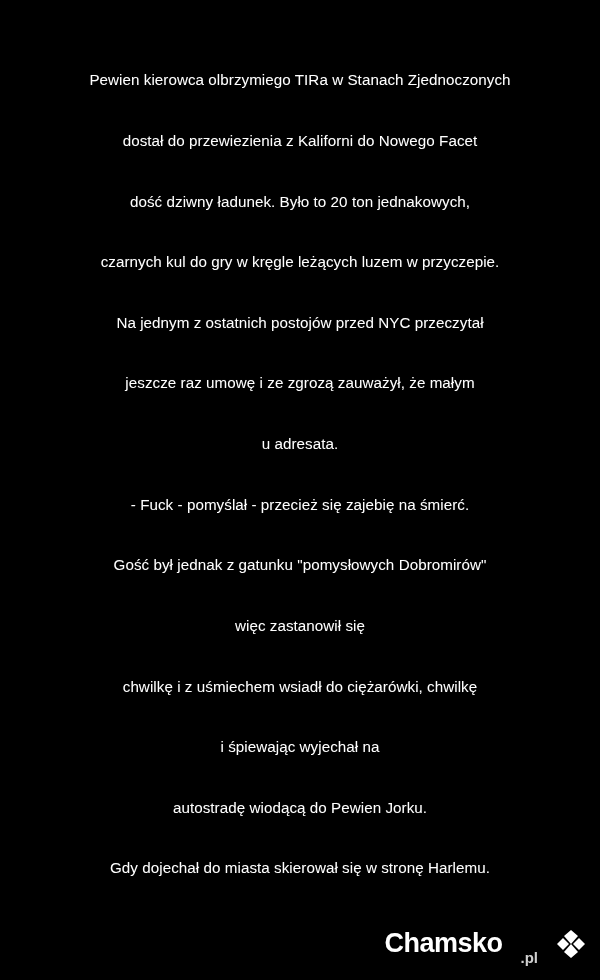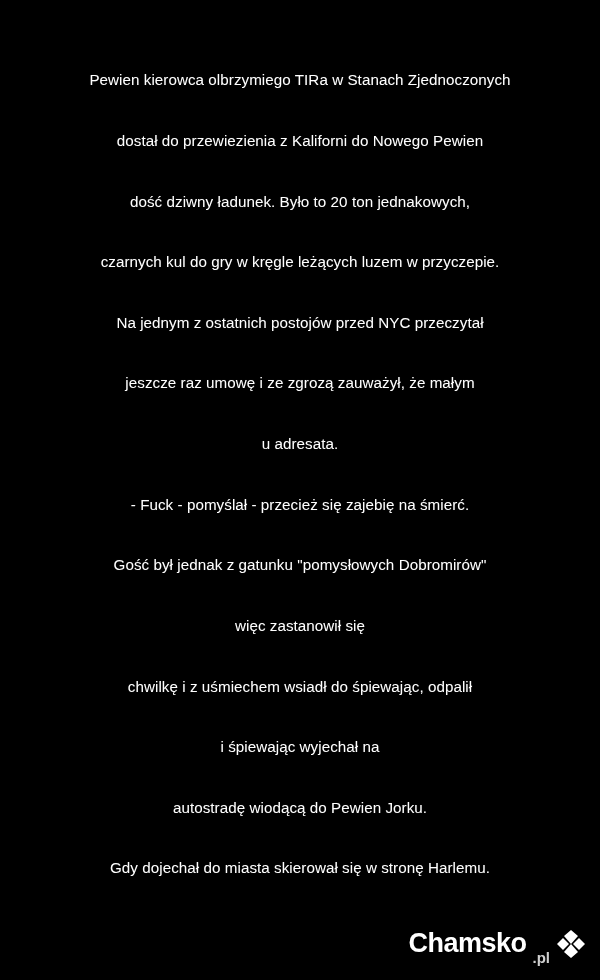--- a/index.html
+++ b/index.html
@@ -37,21 +37,21 @@
   }
   .joke-line {
     display: block;
   }
   .watermark {
     position: absolute;
     right: 14px;
     bottom: 14px;
     display: flex;
     align-items: center;
-    gap: 6px;
+    gap: 18px;
   }
   .wm-text {
     font-size: 27px;
     font-weight: bold;
     color: #ffffff;
     letter-spacing: -0.5px;
     line-height: 1;
     font-family: "Liberation Sans", sans-serif;
   }
   .wm-suffix {
@@ -71,30 +71,30 @@
     display: block;
   }
 </style>
 </head>
 <body>
 
 <div class="page">
 
   <div class="joke-body">
     <span class="joke-line">Pewien kierowca olbrzymiego TIRa w Stanach Zjednoczonych</span>
-    <span class="joke-line">dostał do przewiezienia z Kaliforni do Nowego Pewien</span>
+    <span class="joke-line">dostał do przewiezienia z Kaliforni do Nowego Facet</span>
     <span class="joke-line">dość dziwny ładunek. Było to 20 ton jednakowych,</span>
     <span class="joke-line">czarnych kul do gry w kręgle leżących luzem w przyczepie.</span>
     <span class="joke-line">Na jednym z ostatnich postojów przed NYC przeczytał</span>
     <span class="joke-line">jeszcze raz umowę i ze zgrozą zauważył, że małym</span>
     <span class="joke-line">u adresata.</span>
     <span class="joke-line">- Fuck - pomyślał - przecież się zajebię na śmierć.</span>
     <span class="joke-line">Gość był jednak z gatunku "pomysłowych Dobromirów"</span>
     <span class="joke-line">więc zastanowił się</span>
-    <span class="joke-line">chwilkę i z uśmiechem wsiadł do śpiewając, odpalił</span>
+    <span class="joke-line">chwilkę i z uśmiechem wsiadł do ciężarówki, chwilkę</span>
     <span class="joke-line">i śpiewając wyjechał na</span>
     <span class="joke-line">autostradę wiodącą do Pewien Jorku.</span>
     <span class="joke-line">Gdy dojechał do miasta skierował się w stronę Harlemu.</span>
     
     
     
     
     
     
     

